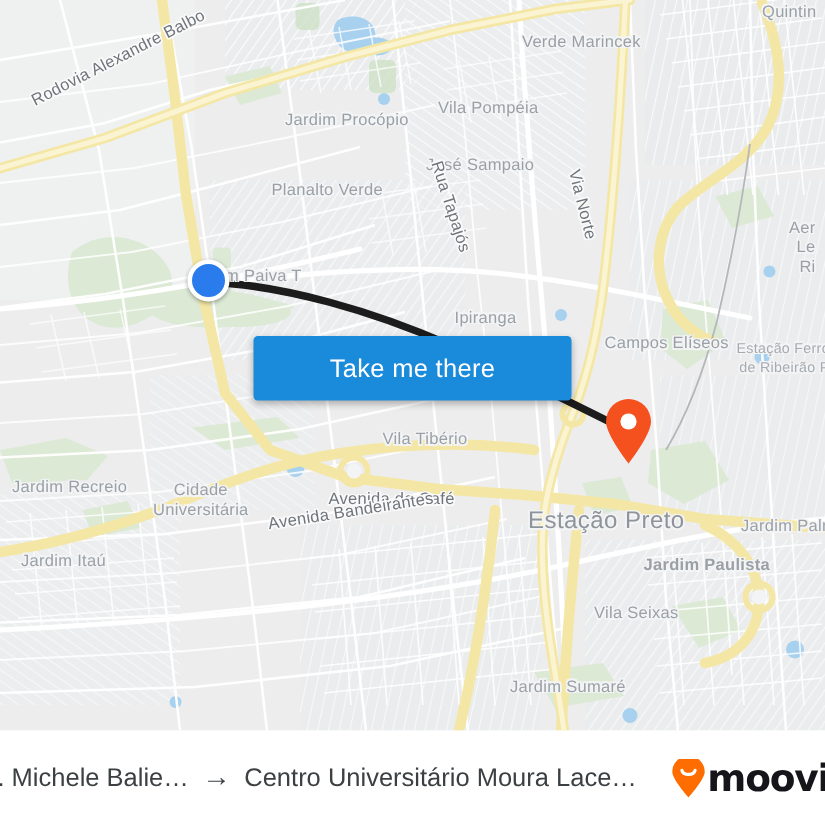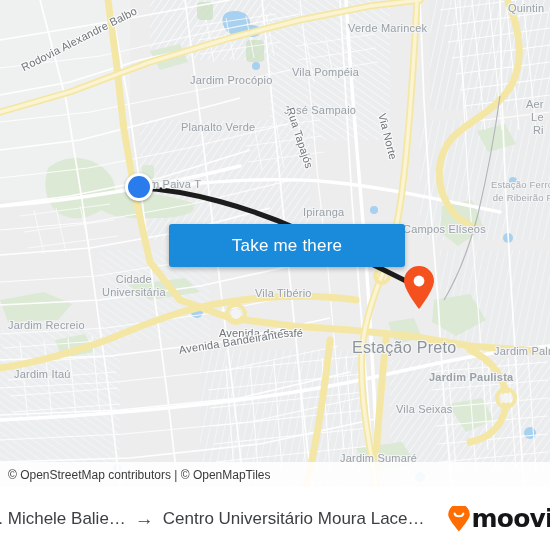--- a/index.html
+++ b/index.html
@@ -64,20 +64,21 @@
     color: #6f757b;
     font-size: 11px;
     text-shadow:
       -1px 0 #fafafa, 1px 0 #fafafa, 0 -1px #fafafa, 0 1px #fafafa,
       -1px -1px #fafafa, 1px 1px #fafafa, 1px -1px #fafafa, -1px 1px #fafafa;
   }
   .map-label.two-line {
     white-space: pre;
     line-height: 13px;
     text-align: center;
+    margin-top: 48px;
   }
 
   
   #origin-marker {
     position: absolute;
     left: 125px;
     top: 173px;
     width: 28px;
     height: 28px;
     border-radius: 50%;
@@ -92,21 +93,21 @@
     top: 266px;
     width: 34px;
     height: 44px;
   }
 
   
   #take-me-there-button {
     position: absolute;
     left: 169px;
     top: 224px;
-    width: 236px;
+    width: 212px;
     height: 43px;
     background: #1a8ada;
     color: #ffffff;
     border: none;
     border-radius: 3px;
     font-family: "Liberation Sans", sans-serif;
     font-size: 17px;
     font-weight: 400;
     letter-spacing: 0.2px;
     cursor: pointer;
@@ -467,23 +468,20 @@
 
     <div id="destination-marker">
       <svg width="34" height="44" viewBox="0 0 34 44">
         <path d="M17 43 C17 43 2 24 2 15 A15 15 0 0 1 32 15 C32 24 17 43 17 43 Z" fill="#f4511e"></path>
         <circle cx="17" cy="15" r="5.4" fill="#ffffff"></circle>
       </svg>
     </div>
 
     <button id="take-me-there-button">Take me there</button>
 
-    <div id="attribution-bar">
-      <span id="attribution-text">© OpenStreetMap contributors | © OpenMapTiles</span>
-    </div>
   </div>
 
   <div id="footer-bar">
     <div id="route-summary">
       <span>R. Michele Balie…</span>
       <span id="route-arrow-icon">→</span>
       <span>Centro Universitário Moura Lace…</span>
       <span id="moovit-logo">
         <svg width="24" height="26" viewBox="0 0 24 26">
           <path d="M12 25.5 C12 25.5 1.2 13.5 1.2 8.6 A10.8 10.8 0 0 1 22.8 8.6 C22.8 13.5 12 25.5 12 25.5 Z" fill="#ff6d00"></path>

